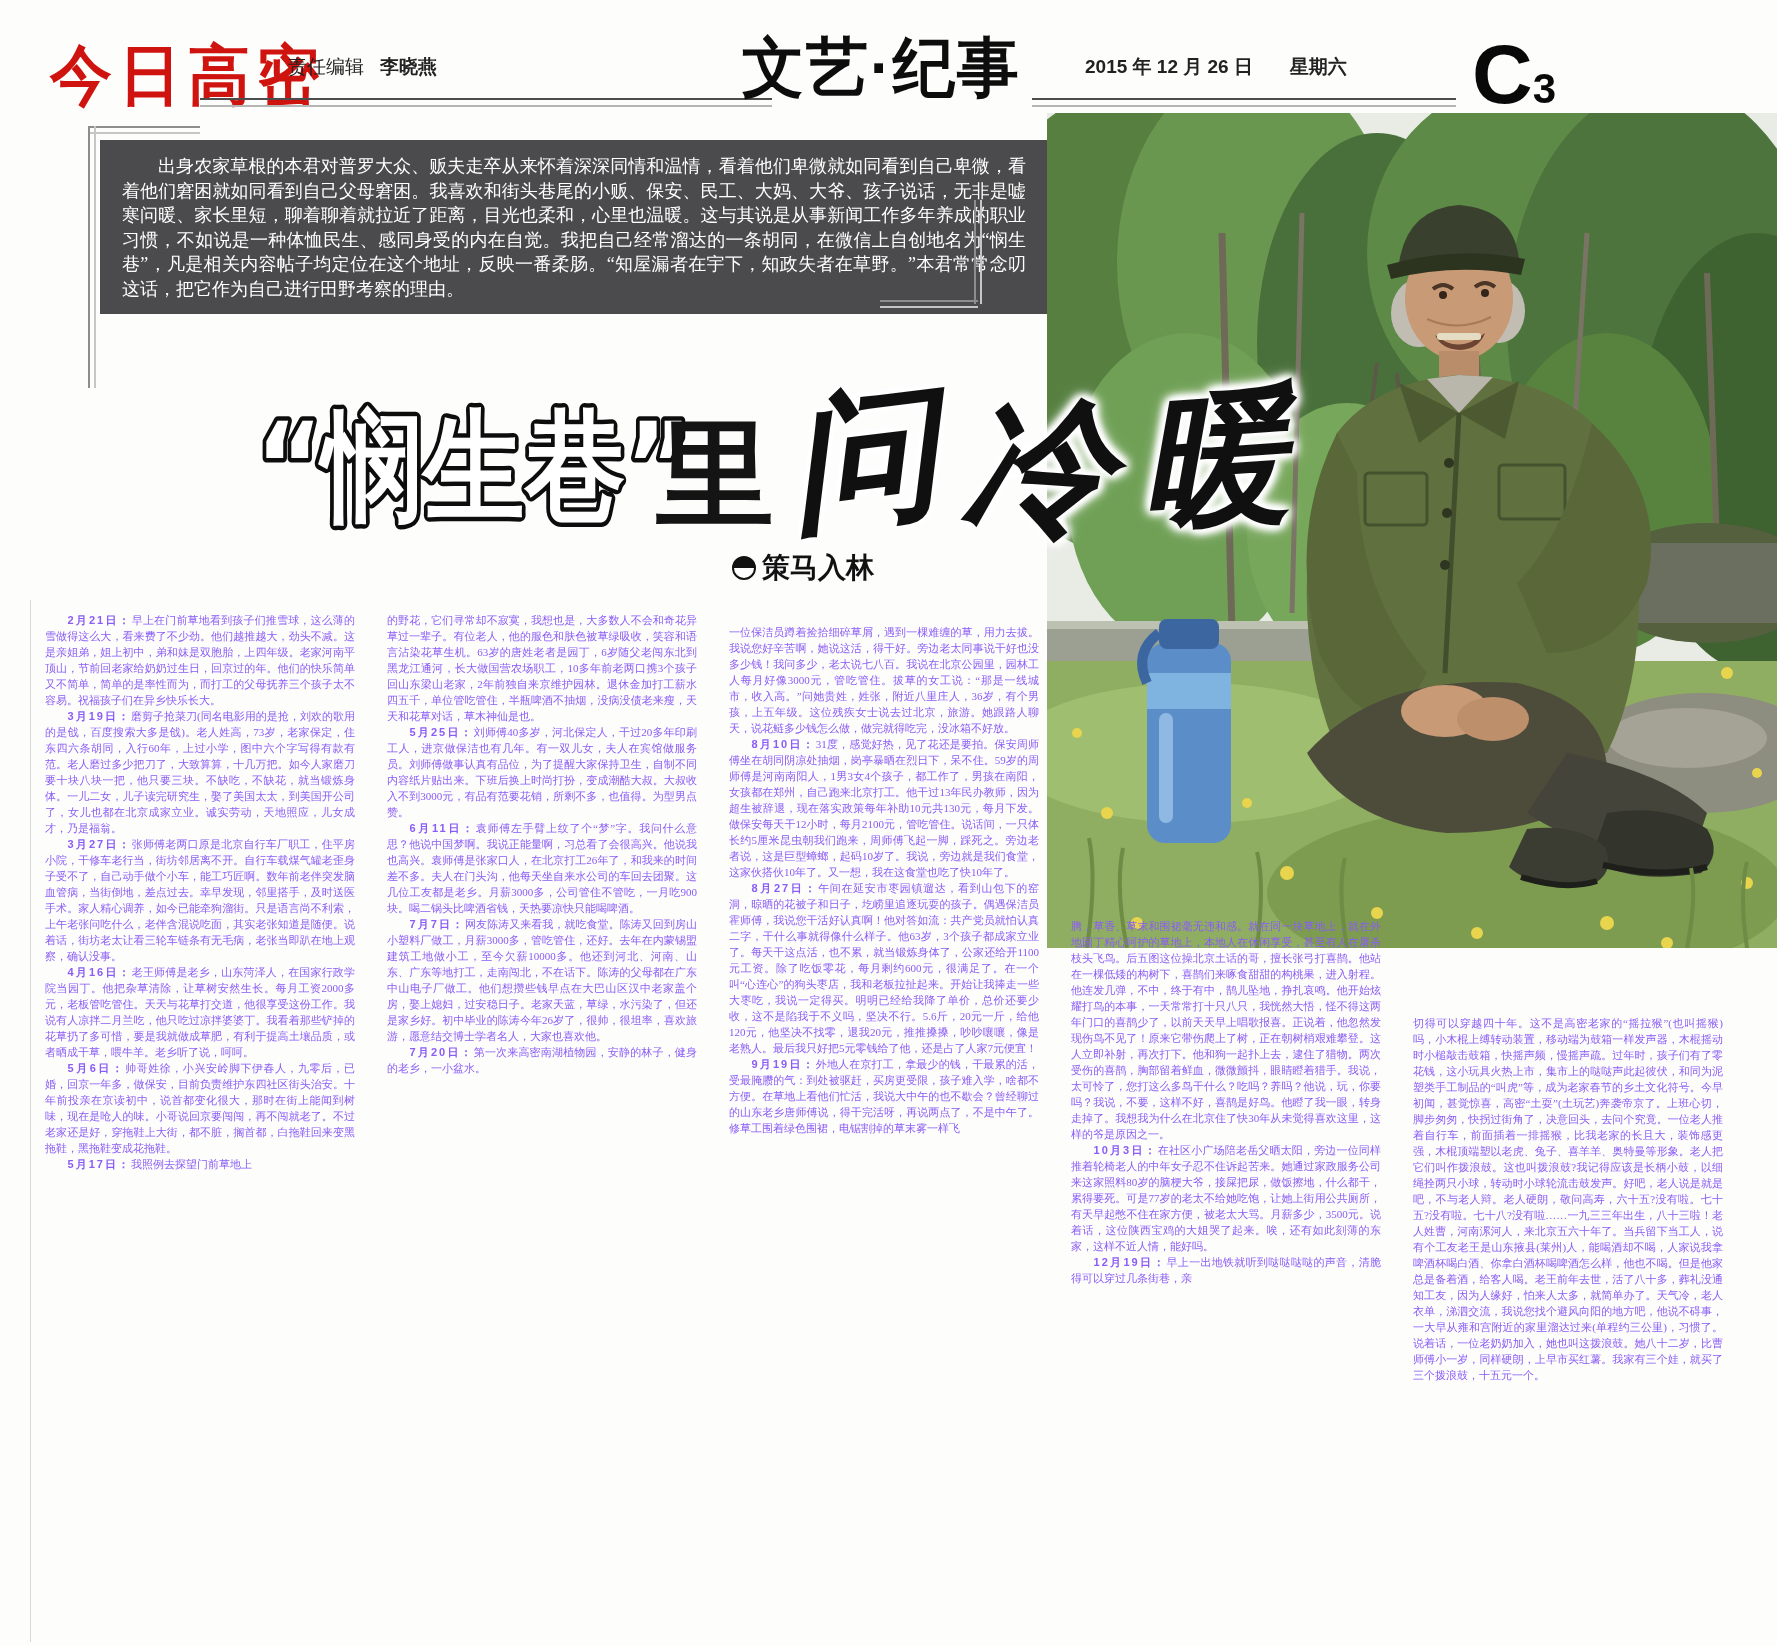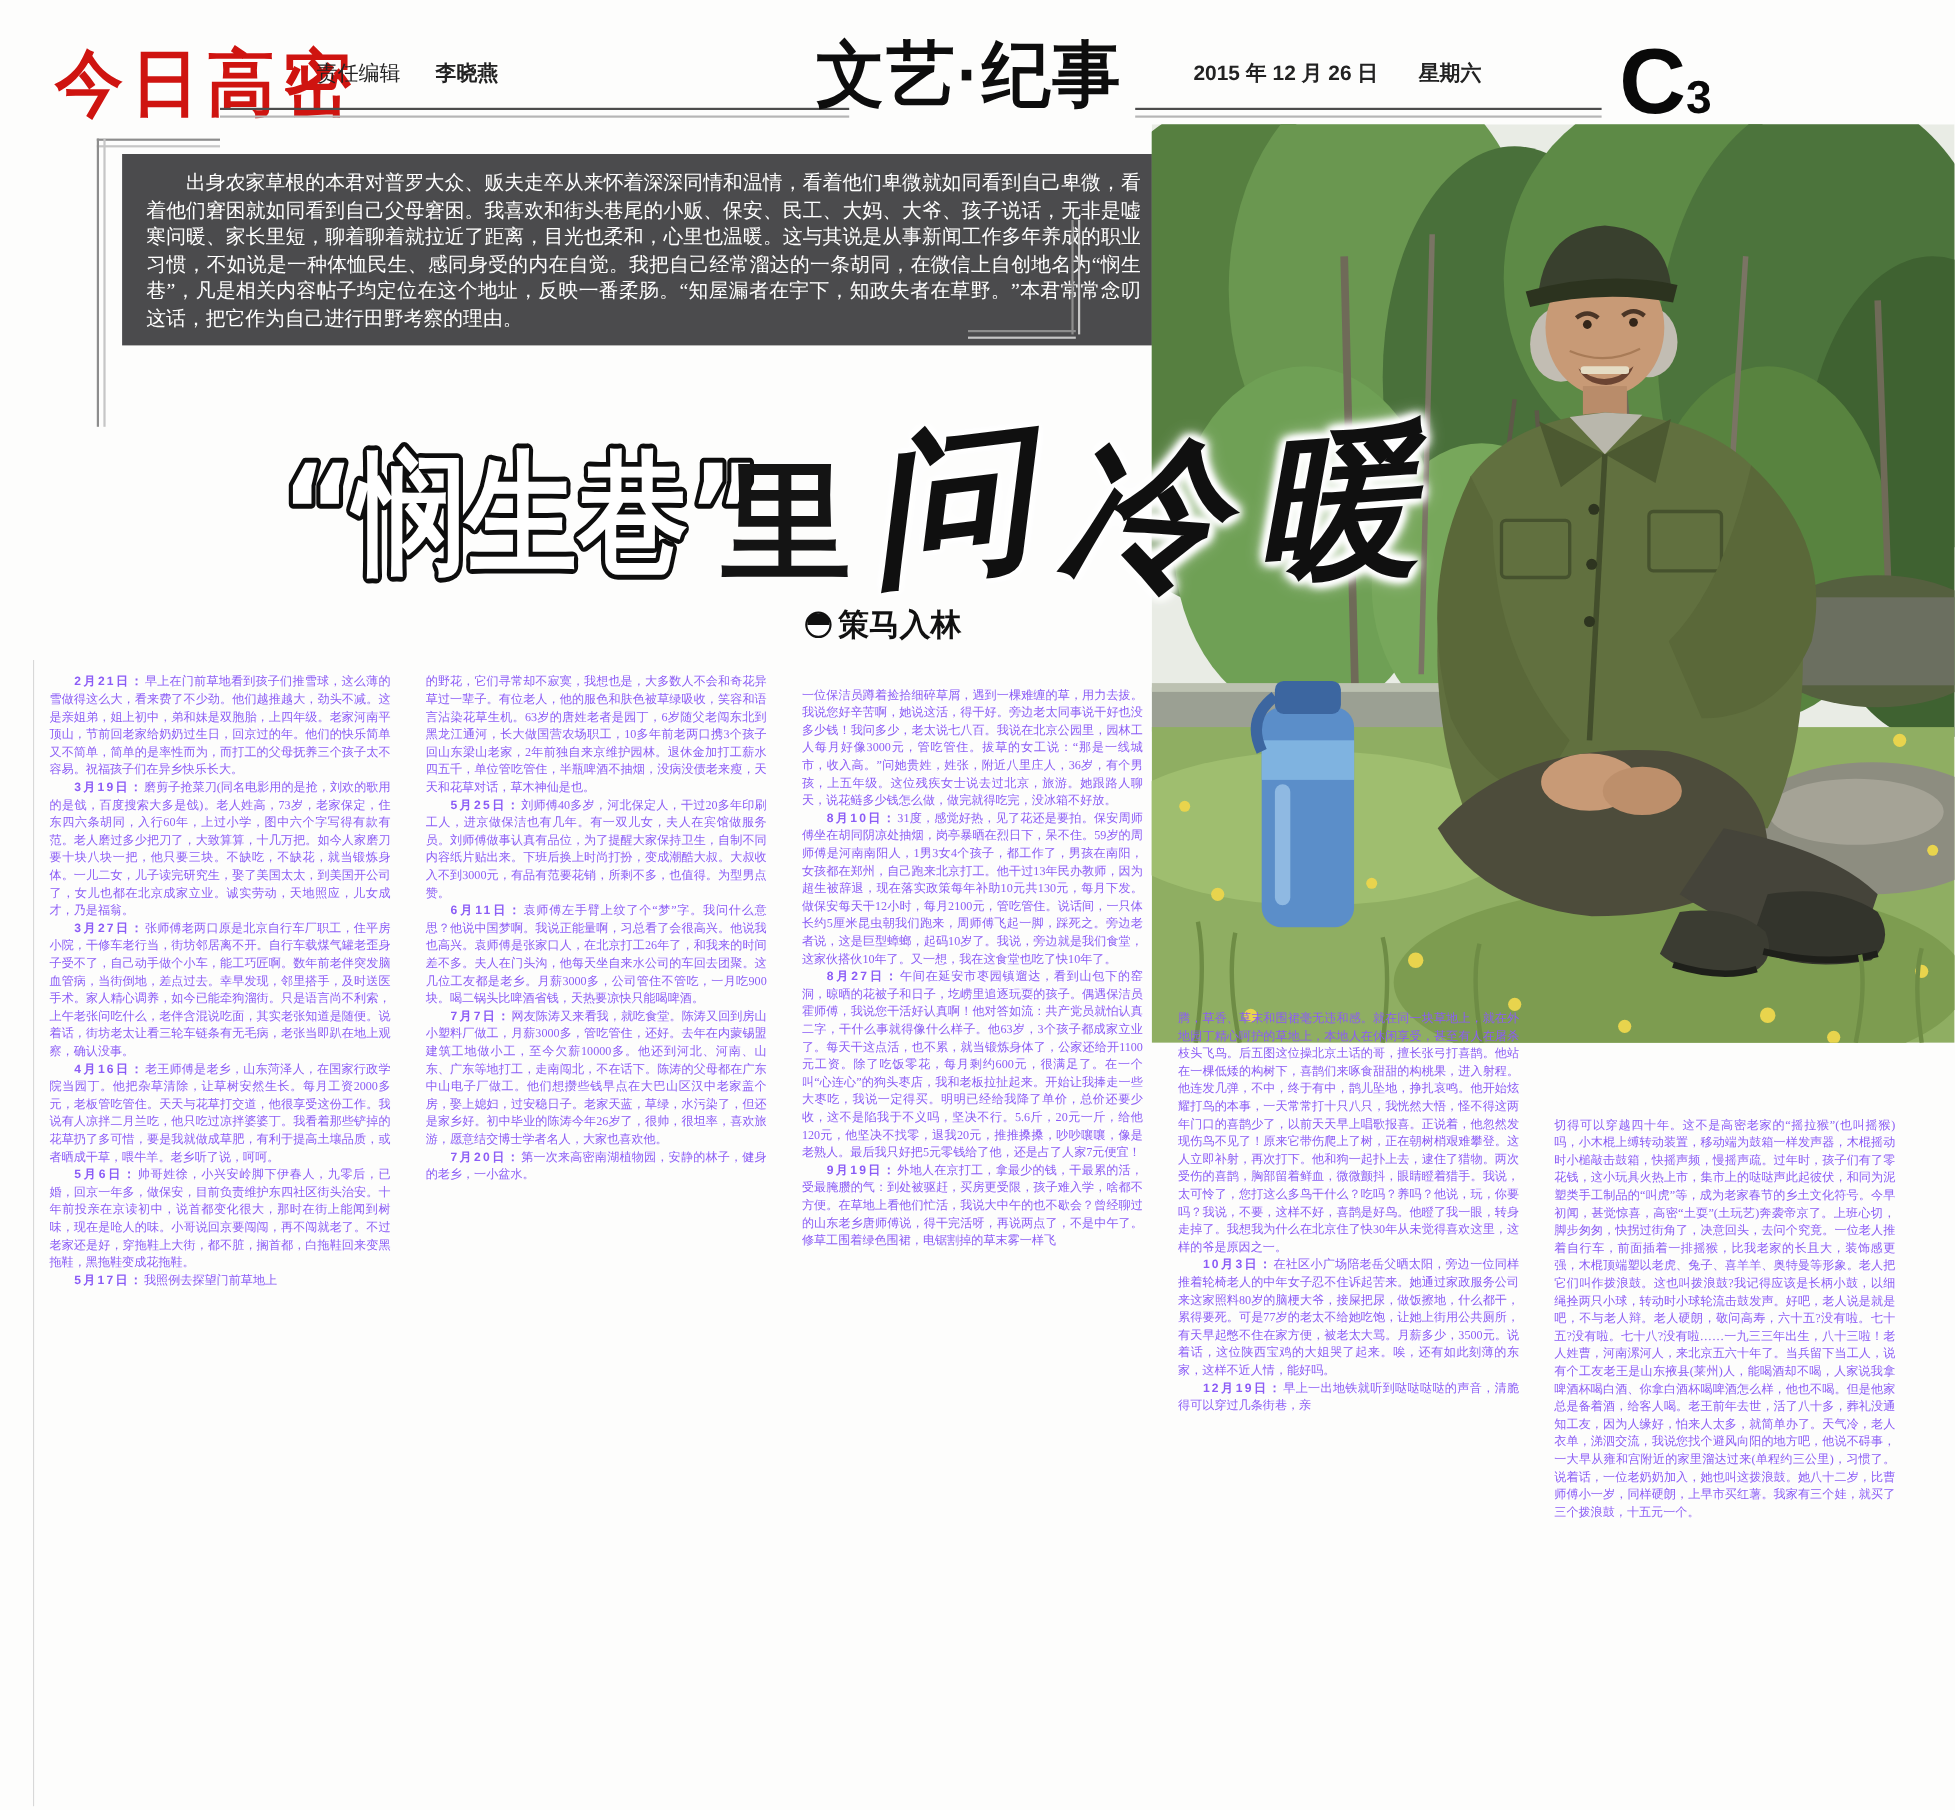--- a/index.html
+++ b/index.html
@@ -4,32 +4,32 @@
 <style>
   html,body{margin:0;padding:0;}
   body{width:1777px;height:1645px;position:relative;background:#fdfdfc;color:#1c1c1c;
        font-family:"Liberation Serif","DejaVu Serif",serif;overflow:hidden;}
   .abs{position:absolute;}
 
   
   .masthead{left:50px;top:34px;font-size:62px;font-weight:900;color:#cf1410;
             letter-spacing:7px;transform:scaleY(1.06);font-family:"DejaVu Serif",serif;}
   .editorline{left:288px;top:54px;font-size:19px;color:#222;}
-  .editorline .ename{font-weight:700;margin-left:32px;font-family:"Liberation Sans",sans-serif;}
+  .editorline .ename{font-weight:700;margin-left:16px;font-family:"Liberation Sans",sans-serif;}
   .rule{height:5px;border-top:2px solid #4c4c4c;border-bottom:2px solid #b5b5b5;}
   .rule1{left:200px;top:98px;width:572px;}
   .rule2{left:1032px;top:98px;width:424px;}
   .section-title{left:742px;top:26px;font-size:62px;font-weight:900;letter-spacing:2px;color:#0d0d0d;
                  font-family:"Liberation Sans","DejaVu Sans",sans-serif;transform:scaleY(1.05);}
   .page-id{left:1472px;top:26px;font-family:"Liberation Sans",sans-serif;color:#090909;}
   .page-id .pl{font-size:84px;font-weight:900;}
   .page-id .pn{font-size:42px;font-weight:700;}
 
   
-  .intro-box{left:111px;top:140px;width:948px;background:#4b4b4d;color:#fff;
+  .intro-box{left:100px;top:140px;width:948px;background:#4b4b4d;color:#fff;
              padding:14px 22px 12px 22px;box-sizing:border-box;font-size:18px;line-height:24.6px;
              text-align:justify;}
   .intro-box p{margin:0;text-indent:2em;}
   .railh{border-top:2px solid #8d8d8d;border-bottom:2px solid #c6c6c6;height:4px;}
   .railv{border-left:2px solid #8d8d8d;border-right:2px solid #c6c6c6;width:4px;}
   .rail-h-top{left:88px;top:126px;width:112px;}
   .rail-v-left{left:88px;top:126px;height:262px;}
   .rail-v-right{left:974px;top:200px;height:104px;}
   .rail-h-bot{left:880px;top:300px;width:98px;}
 

